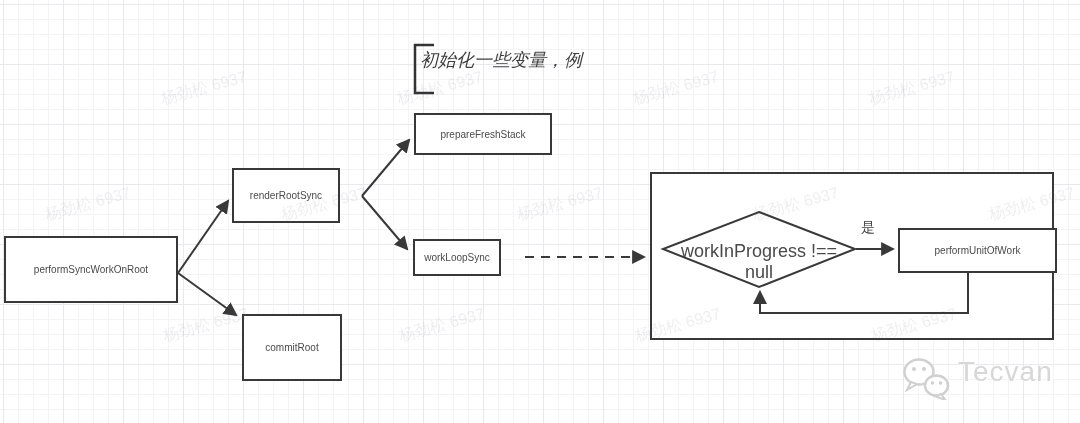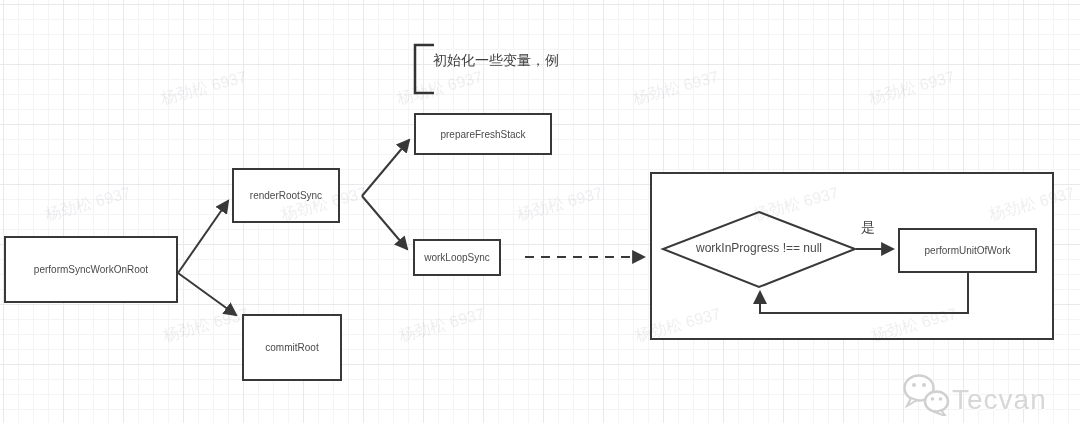--- a/index.html
+++ b/index.html
@@ -36,79 +36,80 @@
     color: #4a4a4a;
     font-size: 10px;
     z-index: 3;
   }
 
   .n-perform-sync  { left: 4px;   top: 236px; width: 174px; height: 67px; }
   .n-render-root   { left: 232px; top: 168px; width: 108px; height: 55px; }
   .n-commit-root   { left: 242px; top: 314px; width: 100px; height: 67px; }
   .n-prepare-fresh { left: 414px; top: 113px; width: 138px; height: 42px; }
   .n-work-loop     { left: 413px; top: 239px; width: 88px; height: 37px; }
-  .n-perform-unit  { left: 898px; top: 228px; width: 139px; height: 45px; }
+  .n-perform-unit  { left: 898px; top: 228px; width: 159px; height: 45px; }
 
   .group-box {
     position: absolute;
     left: 650px; top: 172px;
     width: 404px; height: 168px;
     background: #ffffff;
     border: 2px solid #383838;
     box-sizing: border-box;
     z-index: 1;
   }
 
   .decision-label {
     position: absolute;
     left: 668px; top: 241px;
     width: 182px;
     text-align: center;
     color: #4a4a4a;
-    font-size: 12px;
+    font-size: 18px;
     z-index: 3;
   }
 
   .edge-label-yes {
     position: absolute;
     left: 861px; top: 219px;
     color: #3f3f3f;
     font-size: 14px;
     z-index: 3;
   }
 
   .annotation {
     position: absolute;
     left: 420px; top: 50px;
     width: 152px;
     text-align: center;
     color: #3f3f3f;
-    font-size: 14px;
+    font-size: 18px;
     line-height: 21px;
     z-index: 3;
+    font-style: italic;
   }
   .annotation span { display: block; white-space: nowrap; }
 
   .watermark {
     position: absolute;
     color: rgba(90, 90, 110, 0.10);
     font-size: 16px;
     white-space: nowrap;
     transform: rotate(-15deg);
     z-index: 5;
     pointer-events: none;
   }
 
   .brand {
     position: absolute;
     left: 900px; top: 356px;
     display: flex;
-    align-items: flex-end;
+    align-items: flex-start;
+    gap: 6px;
     z-index: 6;
-    margin-top: 16px;
   }
   .brand-name {
     color: #d7d7d7;
     font-size: 28px;
     letter-spacing: 1px;
     text-shadow: 1px 1px 0 #ffffff;
   }
 </style>
 </head>
 <body>

